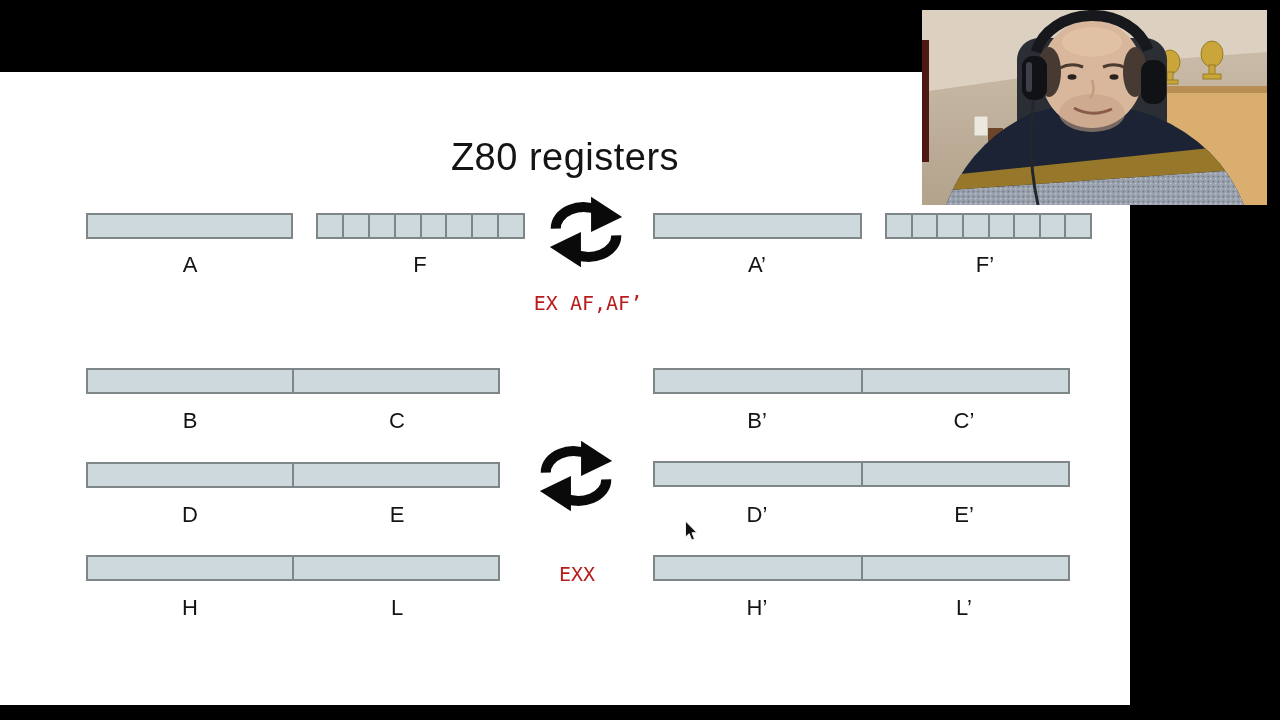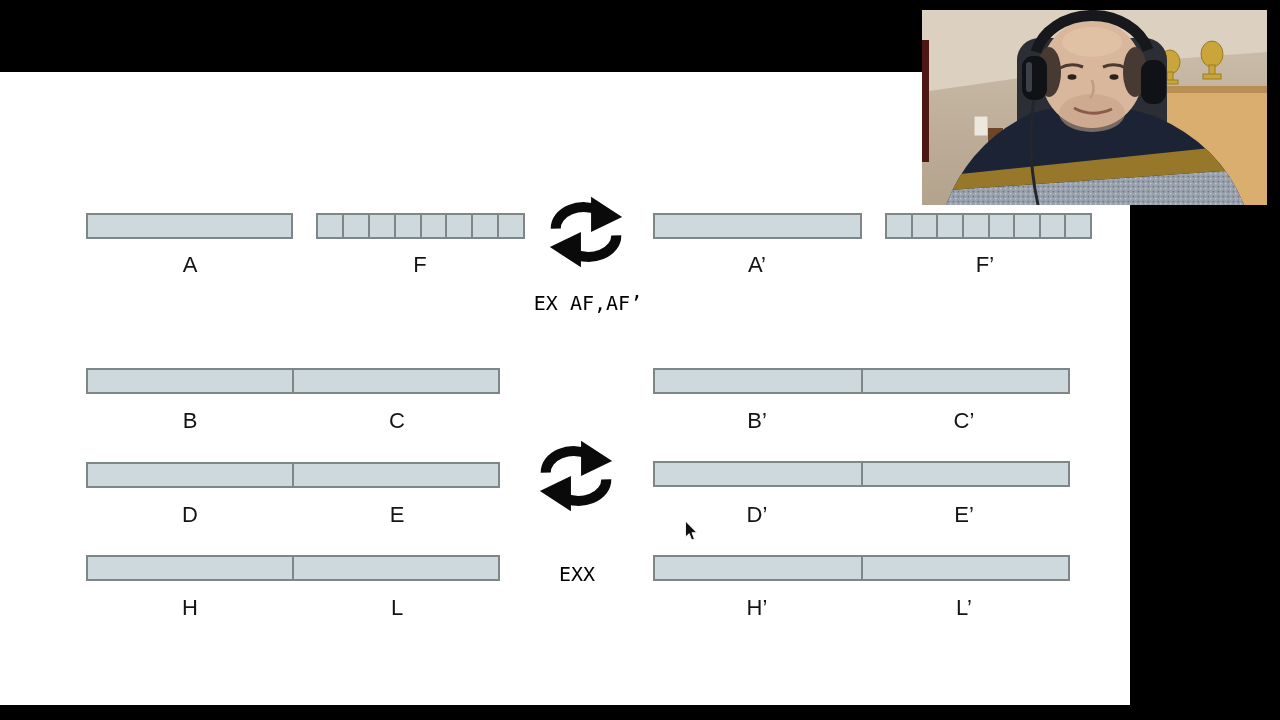--- a/index.html
+++ b/index.html
@@ -25,35 +25,36 @@
   }
   .flags{display:flex;}
   .flags .cell{flex:1;border-left:2px solid var(--border,#7e8688);}
   .flags .cell:first-child{border-left:none;}
   .lbl{
     position:absolute;transform:translateX(-50%);font-size:22px;color:#141414;
     white-space:nowrap;
   }
   .mono{
     position:absolute;transform:translateX(-50%);
-    font-family:"DejaVu Sans Mono",monospace;font-size:20px;color:#000000;
+    font-family:"DejaVu Sans Mono",monospace;font-size:20px;color:#b91c1c;
     white-space:nowrap;
   }
   .sync{position:absolute;}
   .webcam{
     position:absolute;left:922px;top:10px;width:345px;height:195px;
     overflow:hidden;background:#c2b29c;
   }
   .cursor{position:absolute;}
 </style>
 </head>
 <body style="--fill: #cdd9dc; --border: #7e8688; --slide-bg: #ffffff; background: rgb(0, 0, 0);">
 
 <div class="slide">
 
+  <div class="title">Z80 registers</div>
 
   <div class="reg" style="left:86px;top:141px;width:207px"></div>
   <div class="reg flags" style="left:316px;top:141px;width:209px">
       <div class="cell"></div>
       <div class="cell"></div>
       <div class="cell"></div>
       <div class="cell"></div>
       <div class="cell"></div>
       <div class="cell"></div>
       <div class="cell"></div>

